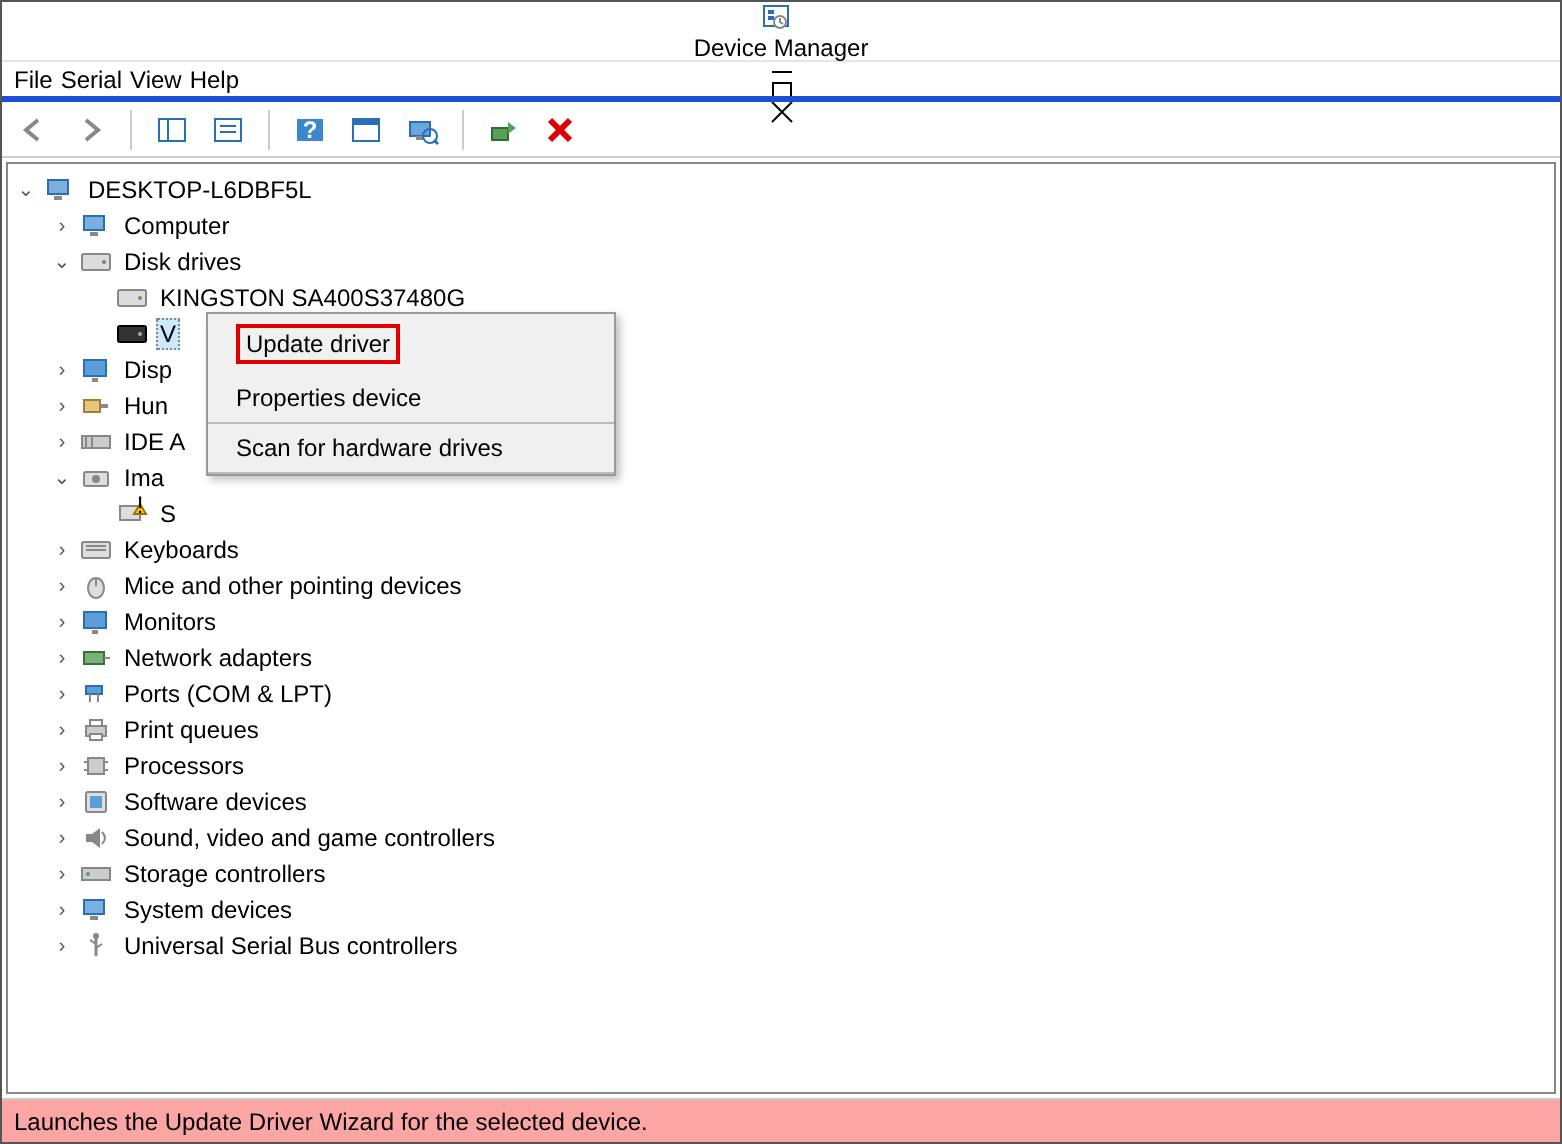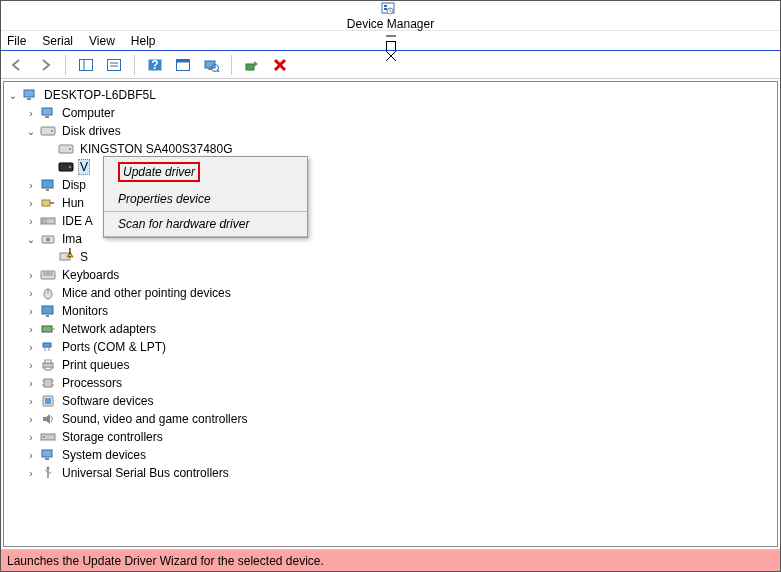--- a/index.html
+++ b/index.html
@@ -1,31 +1,31 @@
 <!DOCTYPE html>
 <html><head>
 <meta charset="utf-8">
 <style>
 * { box-sizing: border-box; margin: 0; padding: 0; font-family: "Segoe UI", Tahoma, sans-serif; font-size: 12px; }
 body { background: #fff; width: 781px; height: 572px; border: 1px solid #555; display: flex; flex-direction: column; overflow: hidden; }
 .titlebar { height: 30px; display: flex; align-items: center; padding: 0 4px; background: #fff; border-bottom: 1px solid #e5e5e5; flex-direction: column; }
 .titlebar .icon { width: 16px; height: 16px; margin-right: 6px; }
 .titlebar .title { flex: 1; }
 .titlebar .winbtn { width: 44px; height: 28px; display: flex; align-items: center; justify-content: center; }
-.menubar { height: 20px; display: flex; align-items: center; padding: 0 6px; gap: 16px; border-bottom: 1px solid #1d4ed8; }
+.menubar { height: 20px; display: flex; align-items: center; padding: 0 6px; gap: 4px; border-bottom: 3px solid #1d4ed8; }
 .toolbar { height: 28px; display: flex; align-items: center; padding: 0 4px; gap: 4px; border-bottom: 1px solid #ccc; }
 .toolbtn { width: 24px; height: 24px; display: flex; align-items: center; justify-content: center; border: 1px solid transparent; }
 .tree { flex: 1; overflow: auto; padding: 4px 2px; border: 1px solid #888; margin: 2px; background: #fff; position: relative; }
 .row { display: flex; align-items: center; height: 18px; white-space: nowrap; }
 .chevron { width: 14px; text-align: center; color: #555; font-size: 10px; cursor: pointer; }
 .node-icon { width: 16px; height: 16px; margin: 0 4px 0 2px; display: inline-flex; align-items: center; justify-content: center; }
 .row.selected .label { background: #cce8ff; border: 1px dotted #888; padding: 0 1px; }
 .label { padding: 0 2px; }
 .ctxmenu { position: absolute; background: #f0f0f0; border: 1px solid #999; box-shadow: 2px 2px 4px rgba(0,0,0,0.25); width: 205px; z-index: 10; }
-.ctxitem { padding: 5px 14px; font-size: 12.5px; font-style: italic; }
+.ctxitem { padding: 5px 14px; font-size: 12.5px; }
 .ctxitem.bold { font-weight: bold; }
 .ctxsep { border-top: 1px solid #bbb; }
 .highlight-box { border: 2.5px solid #e00000; }
 .statusbar { height: 22px; border-top: 1px solid #ccc; display: flex; align-items: center; padding: 0 6px; background: #fca5a5; }
 svg { overflow: visible; }
 </style>
 </head>
 <body>
 
 <div class="titlebar">
@@ -373,20 +373,20 @@
   </div>
 
   <div class="ctxmenu" style="left:99px; top:74px;">
     <div class="ctxitem">
       <span class="highlight-box" style="display:inline-block;padding:1px 3px;">
         <span>Update driver</span>
       </span>
     </div>
     <div class="ctxitem"><span>Properties device</span></div>
     <div class="ctxsep"></div>
-    <div class="ctxitem"><span>Scan for hardware driver</span></div>
+    <div class="ctxitem"><span>Scan for hardware drives</span></div>
     <div class="ctxsep"></div>
   </div>
 </div>
 
 <div class="statusbar">
   <span>Launches the Update Driver Wizard for the selected device.</span>
 </div>
 
 </body></html>

